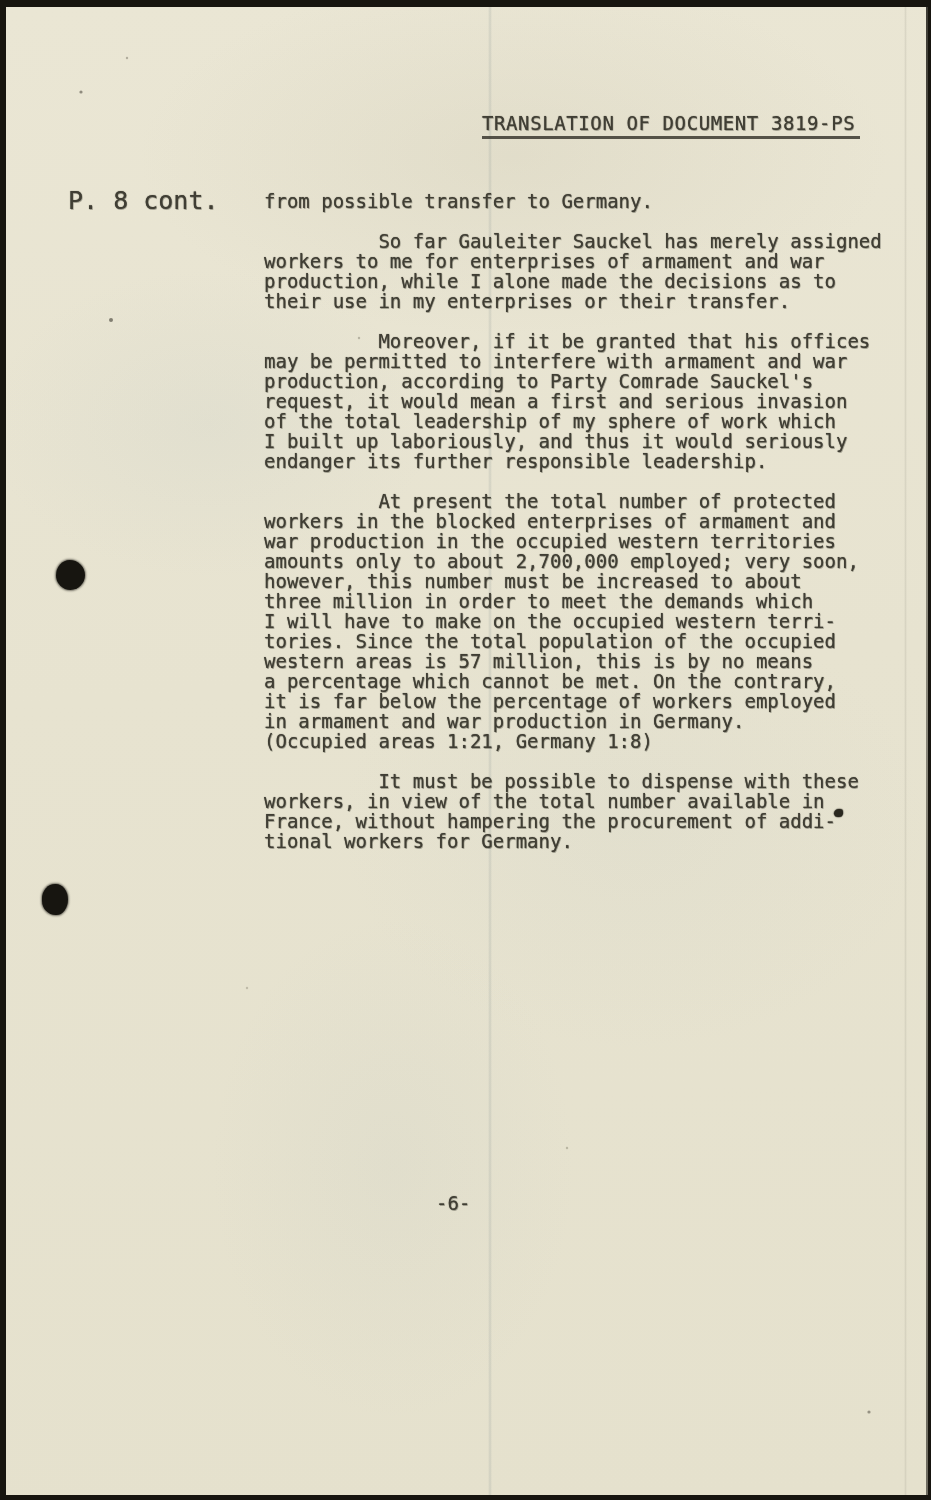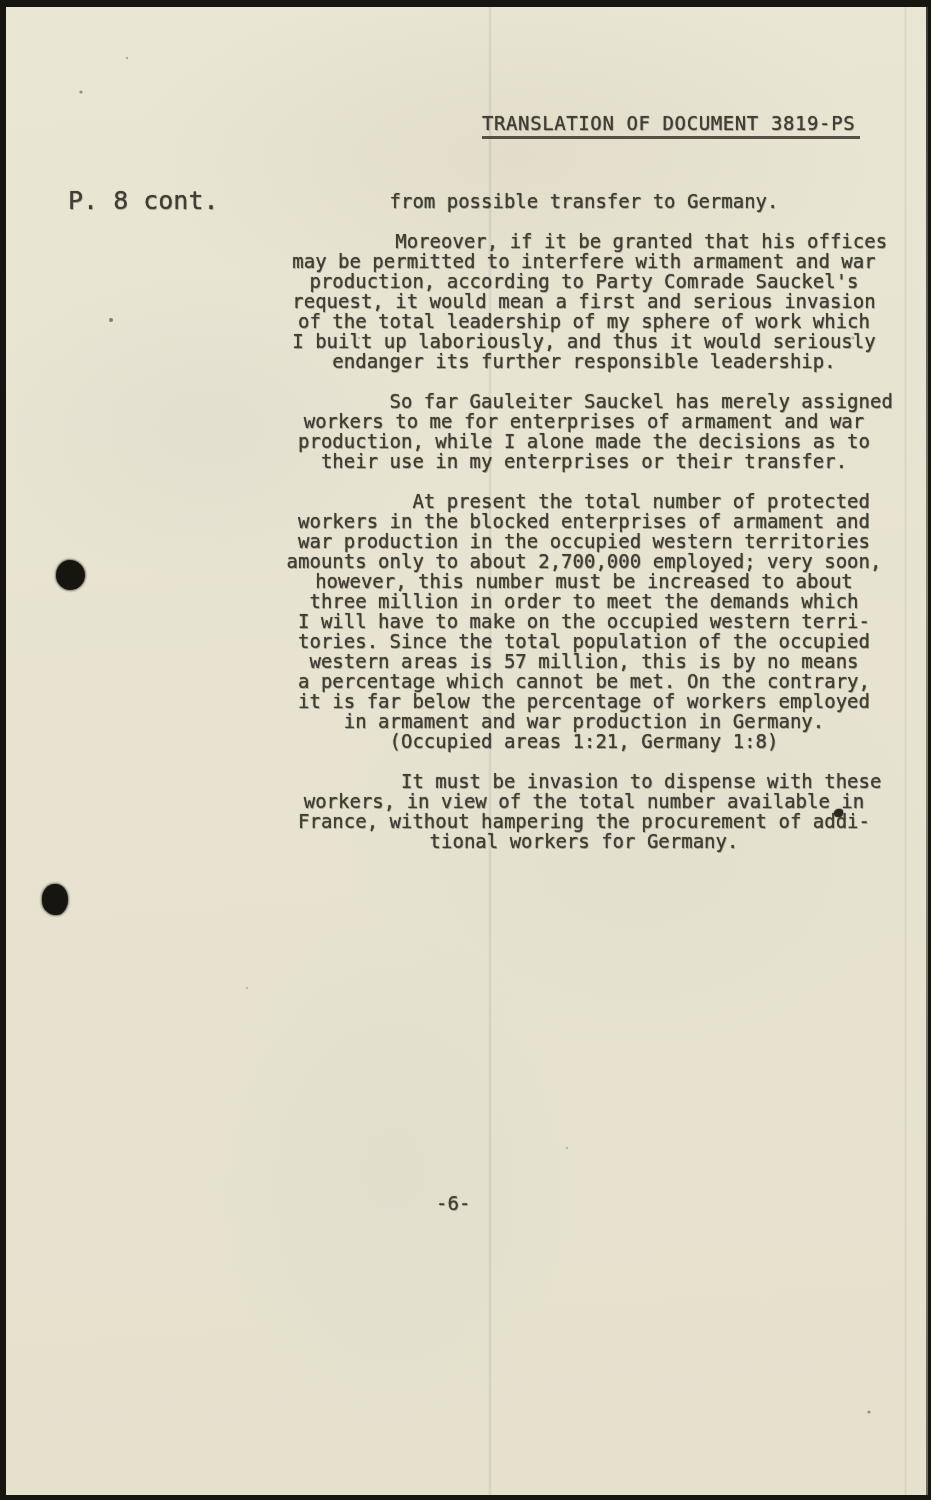--- a/index.html
+++ b/index.html
@@ -76,21 +76,20 @@
     line-height: 20px;
     white-space: pre;
   }
   .body-text {
     position: absolute;
     left: 258px;
     top: 184px;
     width: 640px;
     font-size: 19px;
     line-height: 20px;
-    text-align: center;
   }
   .para {
     white-space: pre;
     margin: 0 0 20px 0;
   }
   .page-number {
     position: absolute;
     left: 430px;
     top: 1186px;
     font-size: 19px;
@@ -165,45 +164,45 @@
     <div class="specks"></div>
 
     <div class="header-block ink">
       <div class="header-title">TRANSLATION OF DOCUMENT 3819-PS</div>
     </div>
 
     <div class="margin-note ink">P. 8 cont.</div>
 
     <div class="body-text ink">
       <div class="para">from possible transfer to Germany.</div>
+      <div class="para">          So far Gauleiter Sauckel has merely assigned
+workers to me for enterprises of armament and war
+production, while I alone made the decisions as to
+their use in my enterprises or their transfer.</div>
       <div class="para">          Moreover, if it be granted that his offices
 may be permitted to interfere with armament and war
 production, according to Party Comrade Sauckel's
 request, it would mean a first and serious invasion
 of the total leadership of my sphere of work which
 I built up laboriously, and thus it would seriously
 endanger its further responsible leadership.</div>
-      <div class="para">          So far Gauleiter Sauckel has merely assigned
-workers to me for enterprises of armament and war
-production, while I alone made the decisions as to
-their use in my enterprises or their transfer.</div>
       <div class="para">          At present the total number of protected
 workers in the blocked enterprises of armament and
 war production in the occupied western territories
 amounts only to about 2,700,000 employed; very soon,
 however, this number must be increased to about
 three million in order to meet the demands which
 I will have to make on the occupied western terri-
 tories. Since the total population of the occupied
 western areas is 57 million, this is by no means
 a percentage which cannot be met. On the contrary,
 it is far below the percentage of workers employed
 in armament and war production in Germany.
 (Occupied areas 1:21, Germany 1:8)</div>
-      <div class="para">          It must be invasion to dispense with these
+      <div class="para">          It must be possible to dispense with these
 workers, in view of the total number available in
 France, without hampering the procurement of addi-
 tional workers for Germany.</div>
     </div>
 
     <div class="page-number ink">-6-</div>
 
     <div class="ink-dot-1"></div>
     <div class="ink-dot-2"></div>
     <div class="ink-blot-small"></div>

